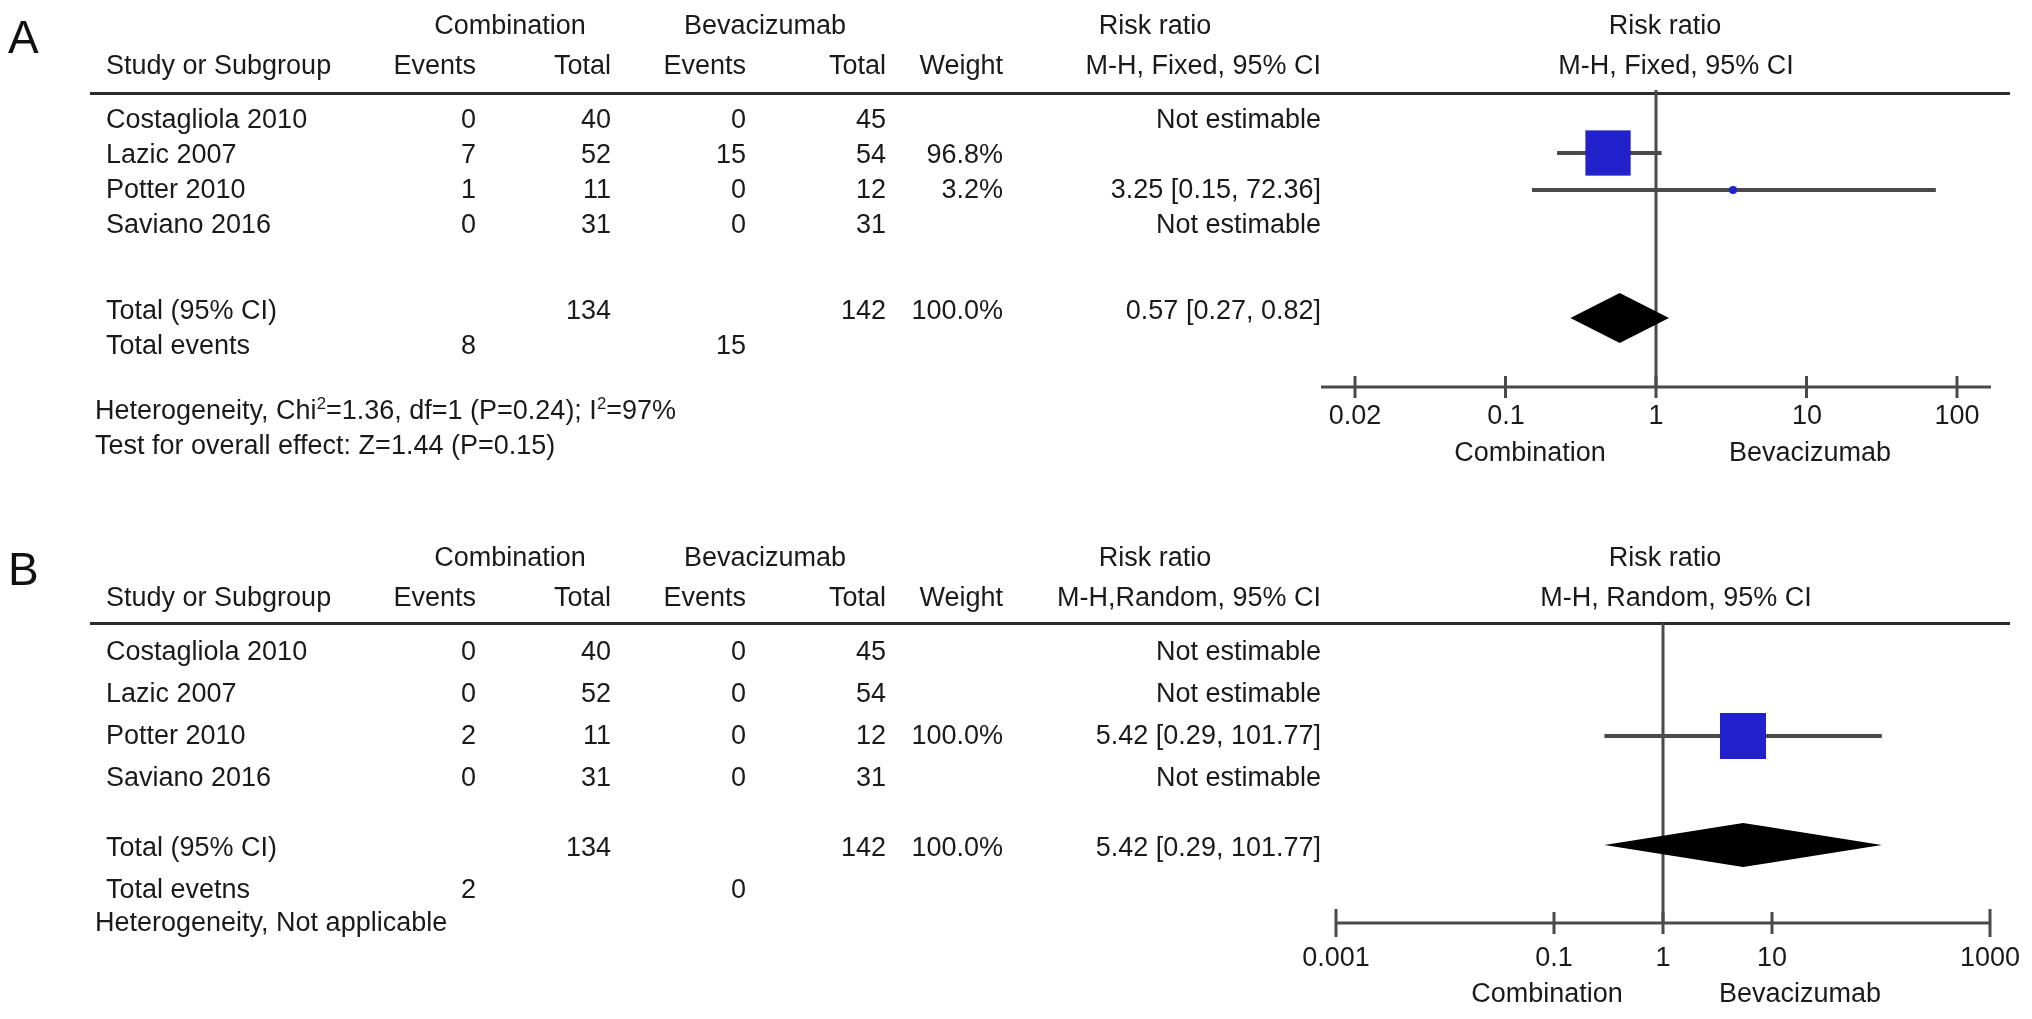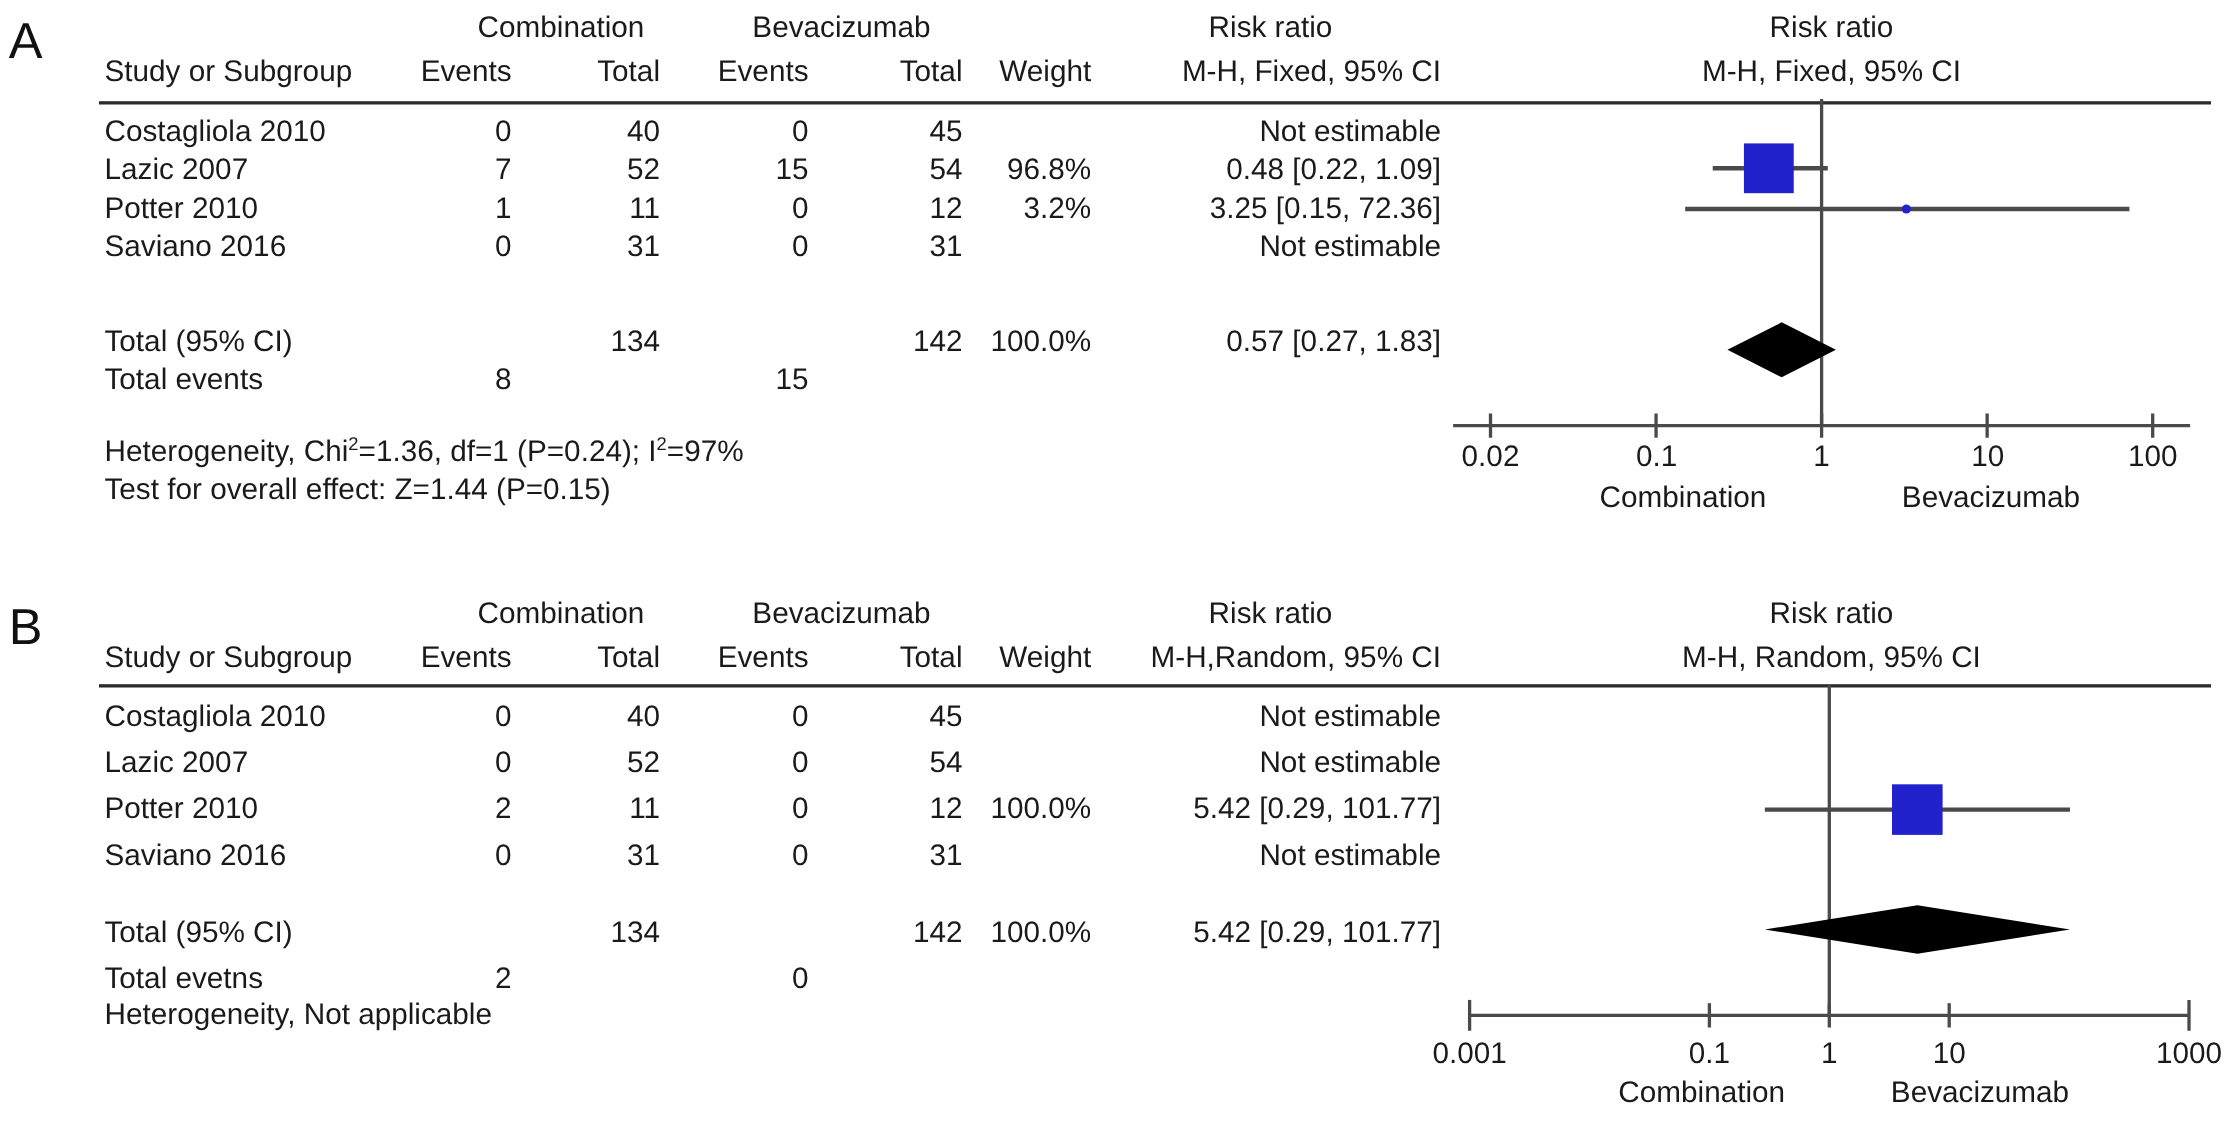--- a/index.html
+++ b/index.html
@@ -3,21 +3,21 @@
 <meta charset="utf-8">
 <style>
   html,body{margin:0;padding:0;background:#fff;}
   #canvas{position:relative;width:2032px;height:1019px;background:#ffffff;overflow:hidden;
           font-family:"Liberation Sans","DejaVu Sans",sans-serif;color:#1a1a1a;font-size:27px;}
   .panel{position:absolute;left:0;width:2032px;}
   #pa{top:0;height:500px;}
   #pb{top:530px;height:489px;}
   .panel-label{position:absolute;left:8px;font-size:46px;color:#111;}
   .abs{position:absolute;white-space:nowrap;}
-  .t-row{position:absolute;left:0;width:1768px;height:35px;line-height:35px;}
+  .t-row{position:absolute;left:11px;width:1768px;height:35px;line-height:35px;}
   .c{position:absolute;top:0;white-space:nowrap;}
   .study{left:95px;}
   .e1{left:330px;width:135px;}
   .t1{left:480px;width:120px;}
   .e2{left:615px;width:120px;}
   .t2{left:755px;width:120px;}
   .w{left:880px;width:112px;}
   .ci{left:1000px;width:310px;}
   .num{text-align:right;}
   .grp1{left:375px;width:270px;text-align:center;}
@@ -69,21 +69,20 @@
     <span class="c ci num">Not estimable</span>
   </div>
 
   <div class="t-row" style="top: 137px;">
     <span class="c study">Lazic 2007</span>
     <span class="c e1 num">7</span>
     <span class="c t1 num">52</span>
     <span class="c e2 num">15</span>
     <span class="c t2 num">54</span>
     <span class="c w num">96.8%</span>
-    <span class="c ci num">0.48 [0.22, 1.09]</span>
   </div>
 
   <div class="t-row" style="top: 172px;">
     <span class="c study">Potter 2010</span>
     <span class="c e1 num">1</span>
     <span class="c t1 num">11</span>
     <span class="c e2 num">0</span>
     <span class="c t2 num">12</span>
     <span class="c w num">3.2%</span>
     <span class="c ci num">3.25 [0.15, 72.36]</span>
@@ -98,21 +97,21 @@
     <span class="c w num"></span>
     <span class="c ci num">Not estimable</span>
   </div>
 </div>
 
     <div class="t-row" style="top:293px">
       <span class="c study">Total (95% CI)</span>
       <span class="c t1 num">134</span>
       <span class="c t2 num">142</span>
       <span class="c w num">100.0%</span>
-      <span class="c ci num">0.57 [0.27, 1.83]</span>
+      <span class="c ci num">0.57 [0.27, 0.82]</span>
     </div>
 
     <div class="t-row" style="top:328px">
       <span class="c study">Total events</span>
       <span class="c e1 num">8</span>
       <span class="c e2 num">15</span>
     </div>
 
     <div class="foot" style="top:394px"><span>Heterogeneity, Chi</span><sup>2</sup><span>=1.36, df=1 (P=0.24); I</span><sup>2</sup><span>=97%</span></div>
     <div class="foot" style="top:430px">Test for overall effect: Z=1.44 (P=0.15)</div>

